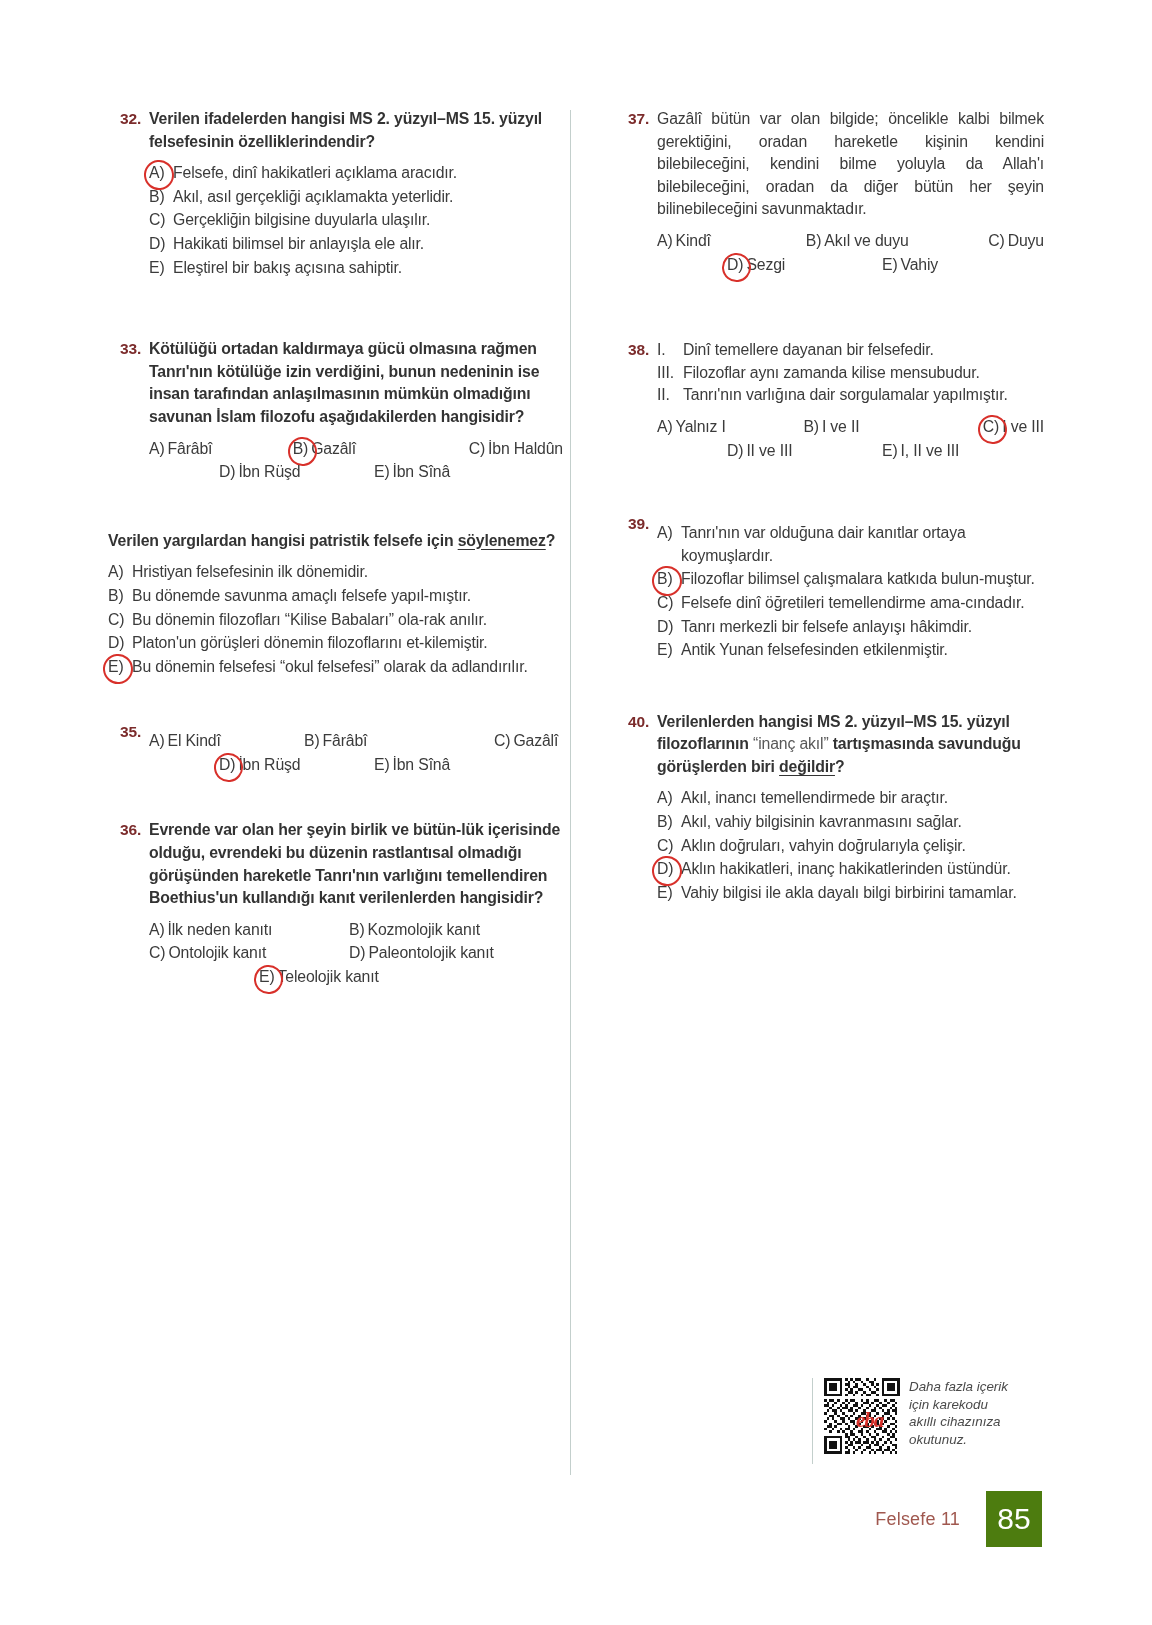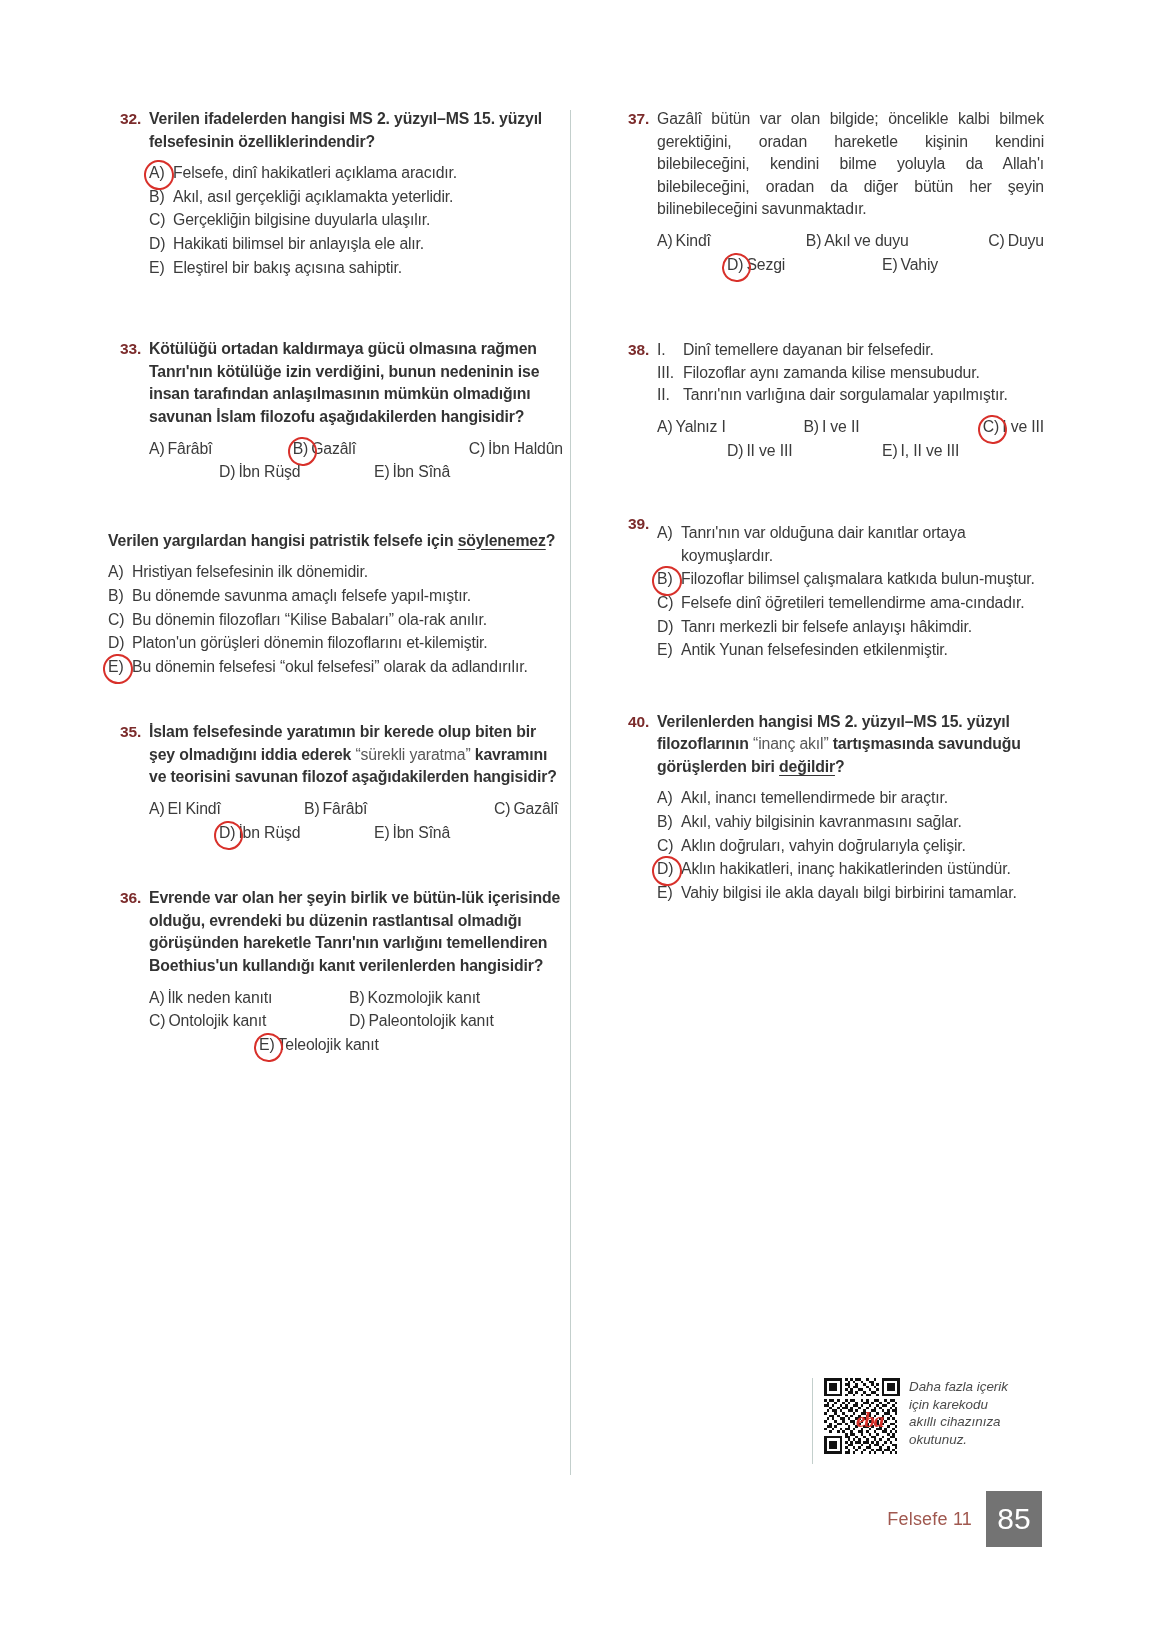--- a/index.html
+++ b/index.html
@@ -165,26 +165,26 @@
     justify-content:flex-end;
     align-items:stretch;
     height:56px;
   }
   .booktitle{
     color:#a0584f;
     font-size:18px;
     font-weight:normal;
     letter-spacing:0.2px;
     align-self:center;
-    padding-right:14px;
+    padding-right:26px;
     font-family:"Liberation Sans", sans-serif;
   }
   .pagebox{
     width:56px;
-    background:#737373;
+    background:#4d7c0f;
     color:#ffffff;
     font-size:30px;
     display:flex;
     align-items:center;
     justify-content:center;
     letter-spacing:0px;
   }
 </style>
 </head>
 <body>
@@ -278,21 +278,20 @@
               <div class="opt">
                 <span class="lab"><span class="circ"></span>E)</span>
                 <span class="txt">Bu dönemin felsefesi “okul felsefesi” olarak da adlandırılır.</span>
               </div>
             </div>
           </div>
         </div>
         <div class="q" style="margin-bottom:42px">
           <div class="qnum">35.</div>
           <div class="qbody">
-            <div class="stem"><span class="">İslam felsefesinde yaratımın bir kerede olup biten bir şey olmadığını iddia ederek </span><span class="reg">“sürekli yaratma”</span><span class=""> kavramını ve teorisini savunan filozof aşağıdakilerden hangisidir?</span></div>
             <div class="opts grid3">
               <div class="row3" style="padding-left:0px">
                 <div class="cell" style="width:155px;">
                   <span class="lab">A)</span>
                   <span class="txt">El Kindî</span>
                 </div>
                 <div class="cell" style="width:190px;">
                   <span class="lab">B)</span>
                   <span class="txt">Fârâbî</span>
                 </div>

